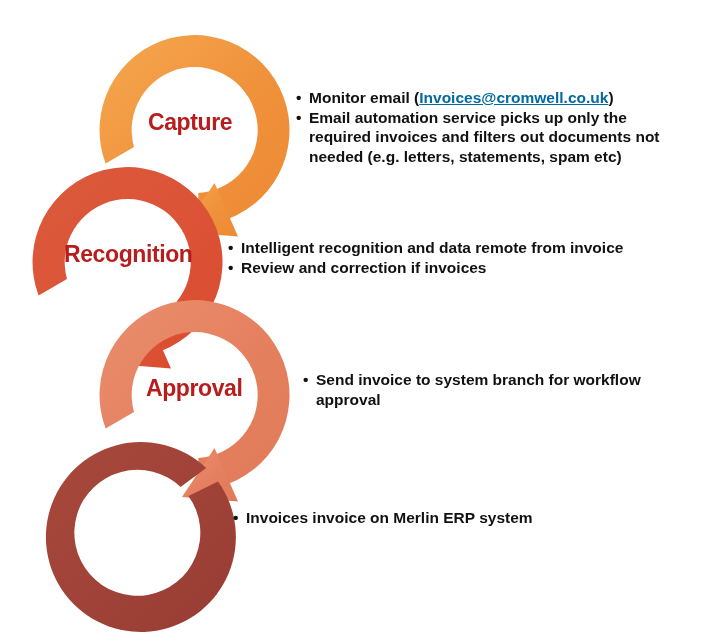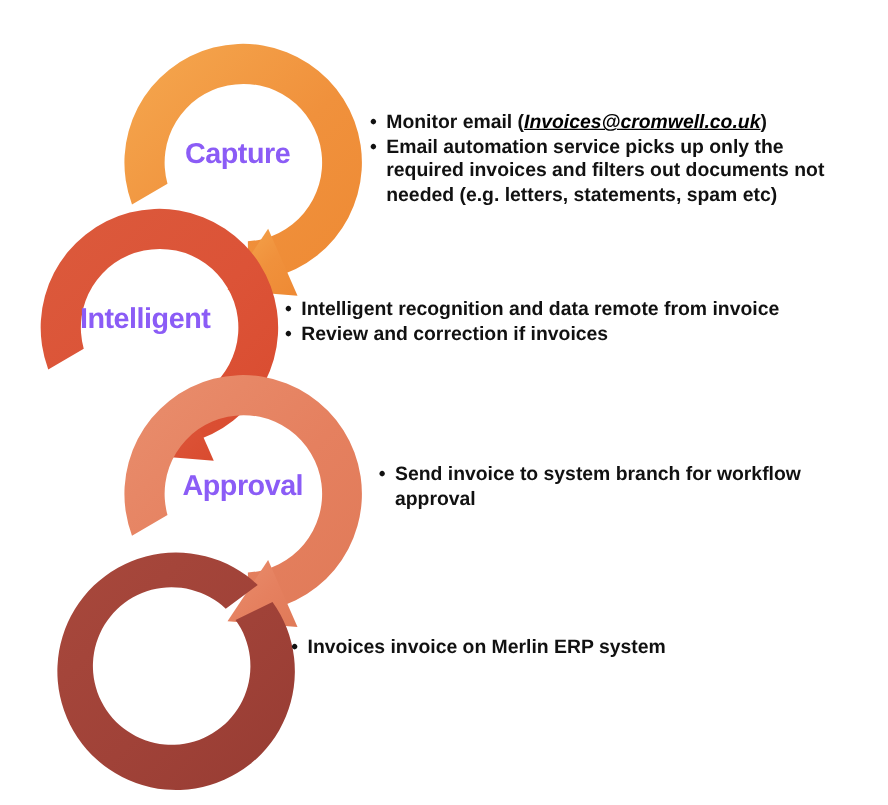--- a/index.html
+++ b/index.html
@@ -26,21 +26,21 @@
     left: 0;
     top: 0;
     width: 710px;
     height: 644px;
   }
   .stage-label {
     position: absolute;
     font-family: "Liberation Sans", sans-serif;
     font-weight: bold;
     font-size: 23px;
-    color: #8b5cf6;
+    color: #b91c1c;
     letter-spacing: -0.4px;
     white-space: nowrap;
     line-height: 1;
     text-align: right;
   }
   .bullet-block {
     position: absolute;
     font-family: "Liberation Sans", sans-serif;
     font-weight: bold;
     font-size: 15.5px;
@@ -55,24 +55,23 @@
     flex: 0 0 auto;
     width: 13px;
     text-align: left;
     font-size: 15.5px;
     line-height: 1.27;
   }
   .bullet-text {
     flex: 1 1 auto;
   }
   .mail-link {
-    color: #000000;
+    color: #0369a1;
     text-decoration: underline;
     font-weight: bold;
-    font-style: italic;
   }
 </style>
 </head>
 <body>
 
 <div id="diagram-root">
 
   <svg id="arrows-svg" viewBox="0 0 710 644" xmlns="http://www.w3.org/2000/svg">
     <defs>
       <linearGradient id="grad-capture" x1="0" y1="0" x2="1" y2="1">
@@ -131,21 +130,21 @@
       <path d="M 218.0 481.5
                A 95 95 0 1 1 206.2 468.0
                L 180.6 487.0
                A 63 63 0 1 0 188.4 495.9
                Z" fill="url(#grad-erp)"></path>
     </g>
   </svg>
 
   <div class="stage-label" style="left:148px; top:111px;">Capture</div>
 
-  <div class="stage-label" style="left:64px; top:243px;">Intelligent</div>
+  <div class="stage-label" style="left:64px; top:243px;">Recognition</div>
 
   <div class="stage-label" style="left:146px; top:377px;">Approval</div>
 
 
   <div class="bullet-block" style="left:296px; top:88px; width:396px;">
     <div class="bullet-row">
       <span class="bullet-dot">•</span>
       <span class="bullet-text"><span>Monitor email (</span><a class="mail-link" href="#">Invoices@cromwell.co.uk</a><span>)</span></span>
     </div>
     <div class="bullet-row">

